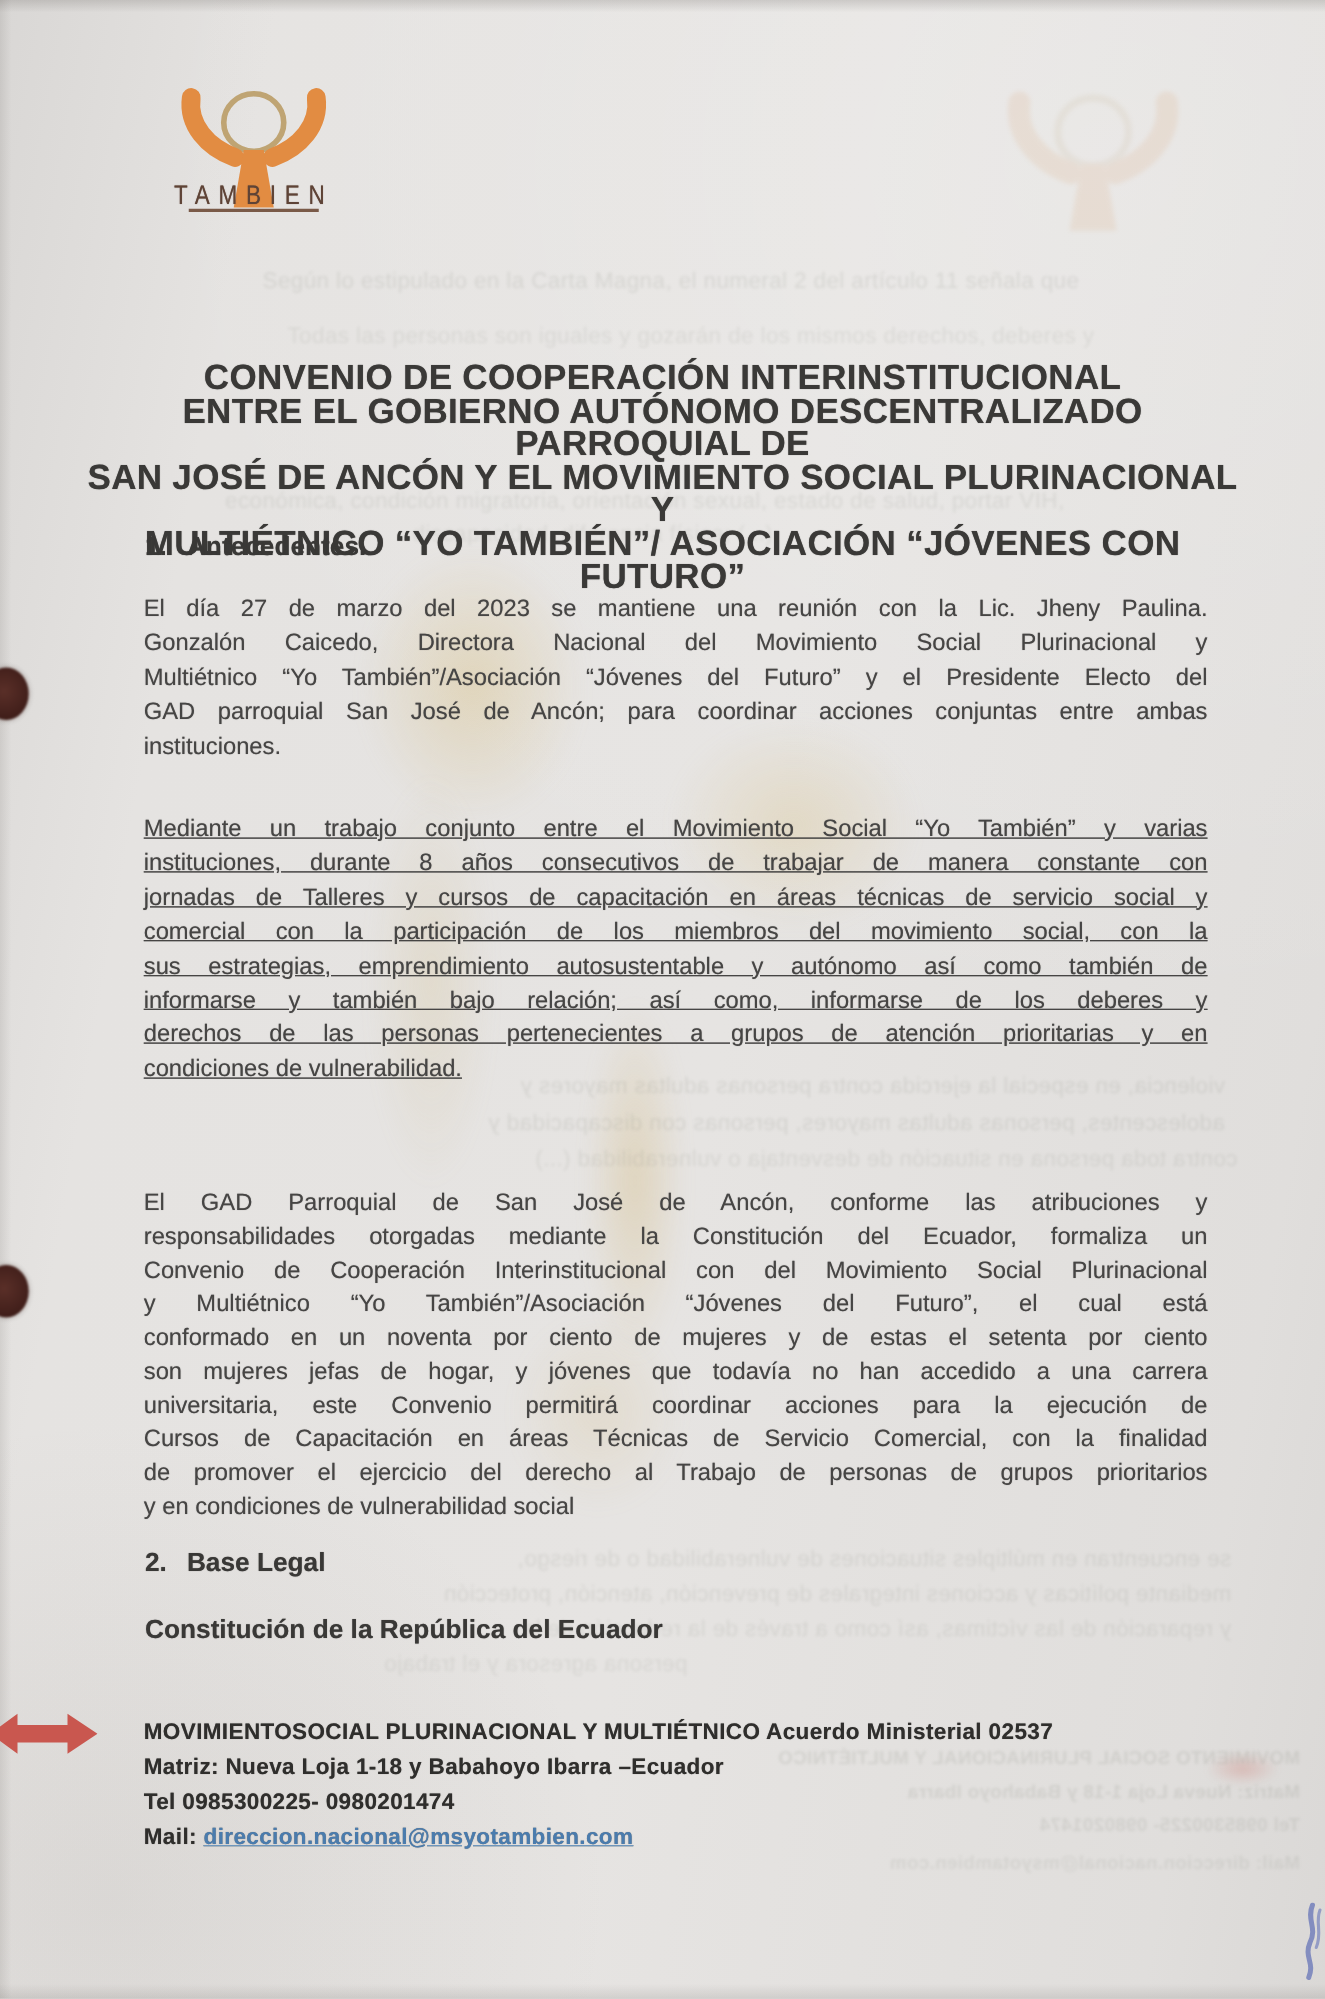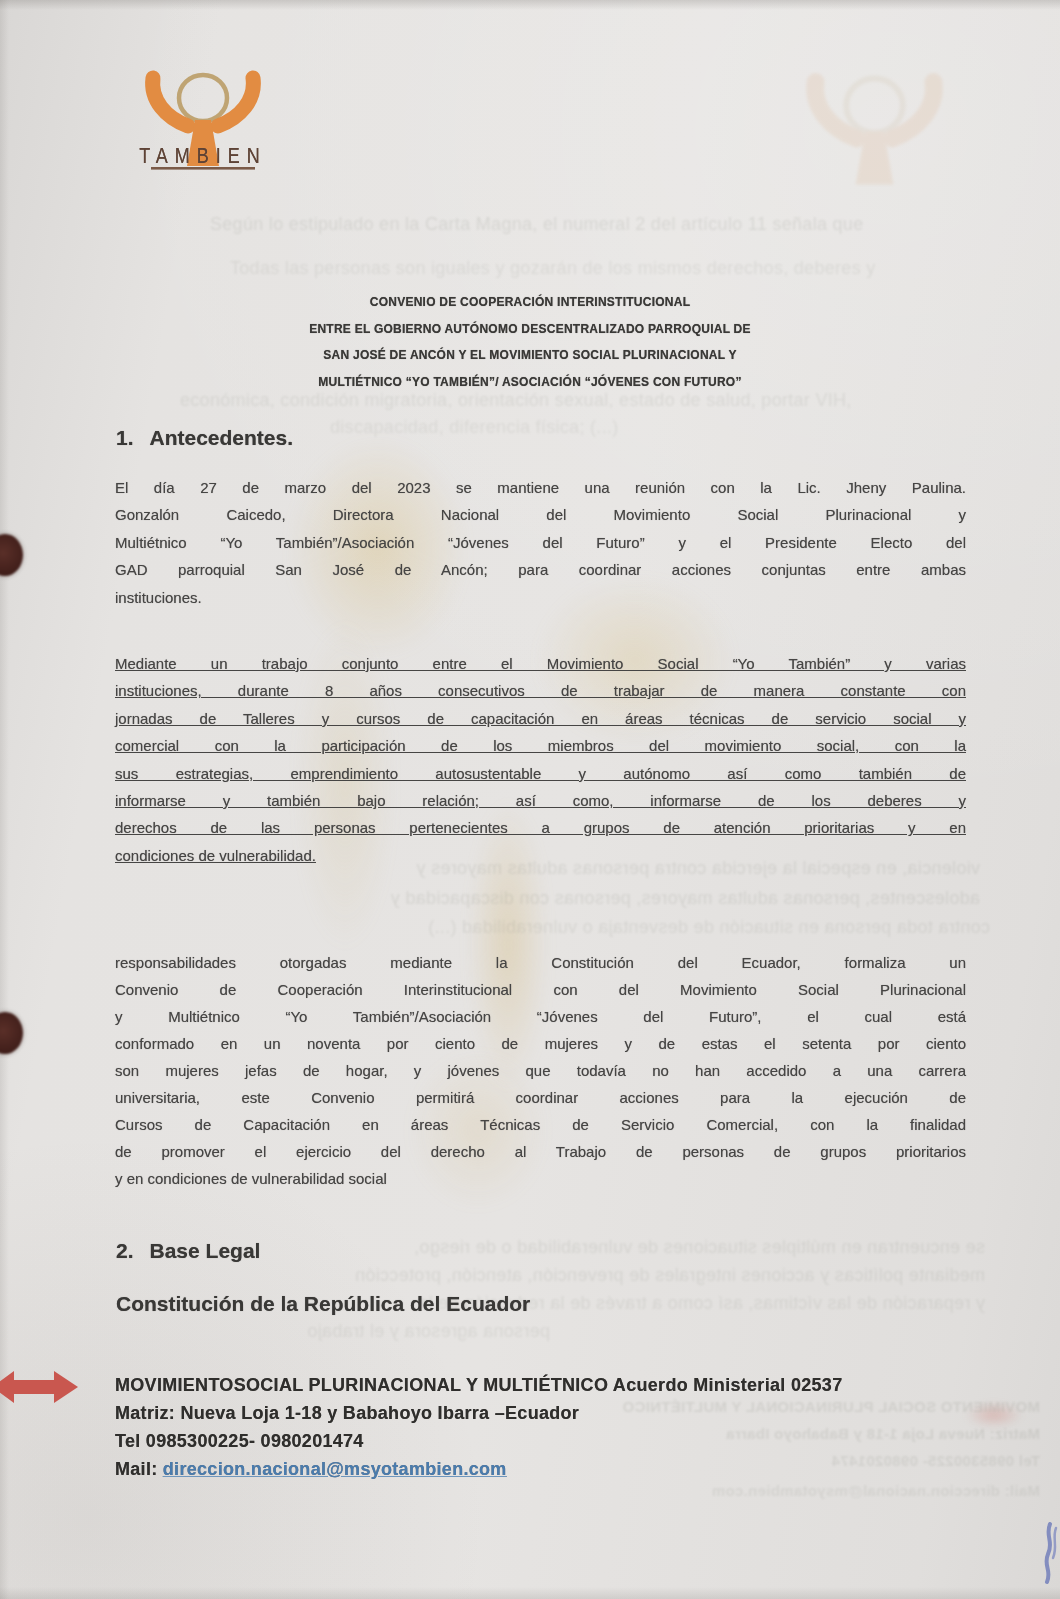--- a/index.html
+++ b/index.html
@@ -50,30 +50,30 @@
     transform:scaleX(-1);filter:blur(1.5px) saturate(.8);}
 
   
   .bleed{position:absolute;color:#86897f;filter:blur(1.1px);white-space:nowrap;overflow:hidden;
     font-family:"Liberation Sans",sans-serif;letter-spacing:.3px;}
   .bleed.mirror{transform:scaleX(-1);}
   .bleed.bold{font-weight:bold;}
 
   
   .title-block{position:absolute;left:58px;top:289px;width:944px;text-align:center;
-    color:#3a3937;font-weight:bold;font-size:12px;line-height:26.5px;letter-spacing:.25px;
+    color:#3a3937;font-weight:bold;font-size:28px;line-height:26.5px;letter-spacing:.25px;
     text-shadow:0 0 .7px rgba(55,54,52,.75);}
   .heading{position:absolute;left:116px;color:#393836;font-weight:bold;font-size:21px;
     text-shadow:0 0 .7px rgba(55,54,52,.7);}
   .heading .num{display:inline-block;margin-right:16px;}
   .h-antecedentes{top:426px;}
   .h-baselegal{top:1239px;}
   .h-sub{top:1292px;}
 
-  .para{position:absolute;left:115px;width:851px;color:#464544;font-size:15px;line-height:27.4px;
+  .para{position:absolute;left:115px;width:851px;color:#464544;font-size:19px;line-height:27.4px;
     text-shadow:0 0 .75px rgba(75,74,72,.6);}
   .p1{top:474px;} .p2{top:650px;text-decoration:underline;} .p3{top:949px;line-height:27px;}
   .pline{text-align:justify;text-align-last:justify;}
   .pline.last{text-align-last:left;}
   .title-line{text-align:center;}
 
   
   .footer{position:absolute;left:115px;top:1371px;width:840px;color:#2f2e2c;font-weight:bold;
     font-size:18px;line-height:28px;letter-spacing:.3px;text-shadow:0 0 .6px rgba(47,46,44,.65);}
   .footer .mail-row{white-space:nowrap;}
@@ -151,20 +151,21 @@
       <div class="pline">Mediante un trabajo conjunto entre el Movimiento Social “Yo También” y varias</div>
       <div class="pline">instituciones, durante 8 años consecutivos de trabajar de manera constante con</div>
       <div class="pline">jornadas de Talleres y cursos de capacitación en áreas técnicas de servicio social y</div>
       <div class="pline">comercial  con la participación de los miembros del movimiento social, con la</div>
       <div class="pline">sus estrategias, emprendimiento autosustentable y autónomo así como también de</div>
       <div class="pline">informarse y también bajo relación; así como, informarse de los deberes y</div>
       <div class="pline">derechos de las personas pertenecientes a grupos de atención  prioritarias y en</div>
       <div class="pline last">condiciones de vulnerabilidad.</div>
     </div>
   <div class="para p3">
+      <div class="pline">El GAD Parroquial de San José de Ancón, conforme las atribuciones y</div>
       <div class="pline">responsabilidades otorgadas mediante la Constitución del Ecuador,  formaliza un</div>
       <div class="pline">Convenio de Cooperación Interinstitucional con del Movimiento Social Plurinacional</div>
       <div class="pline">y Multiétnico “Yo También”/Asociación “Jóvenes del Futuro”, el cual está</div>
       <div class="pline">conformado en un  noventa por ciento de mujeres y de estas el setenta por ciento</div>
       <div class="pline">son mujeres jefas de hogar, y jóvenes que todavía no han accedido a una carrera</div>
       <div class="pline">universitaria, este Convenio permitirá coordinar acciones para la ejecución de</div>
       <div class="pline">Cursos de Capacitación en áreas Técnicas de Servicio Comercial, con la finalidad</div>
       <div class="pline">de promover el ejercicio del derecho al Trabajo  de personas de grupos prioritarios</div>
       <div class="pline last">y en condiciones de vulnerabilidad social</div>
     </div>

